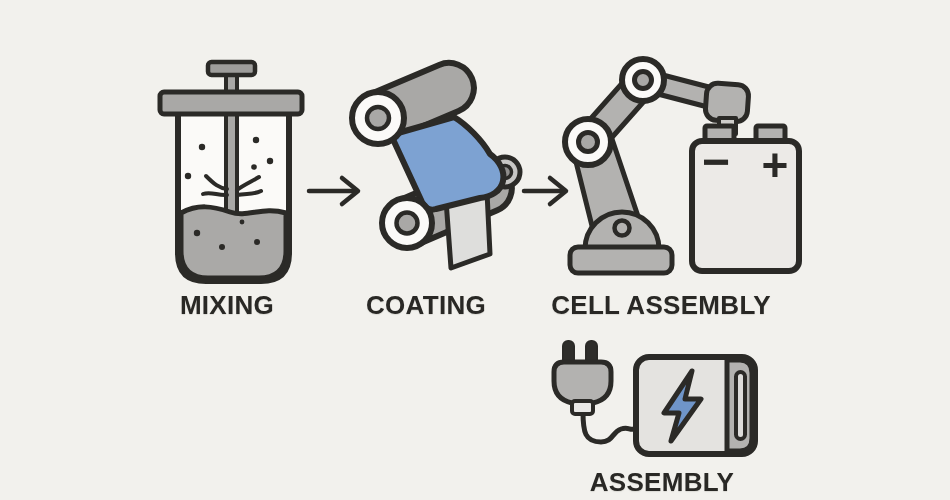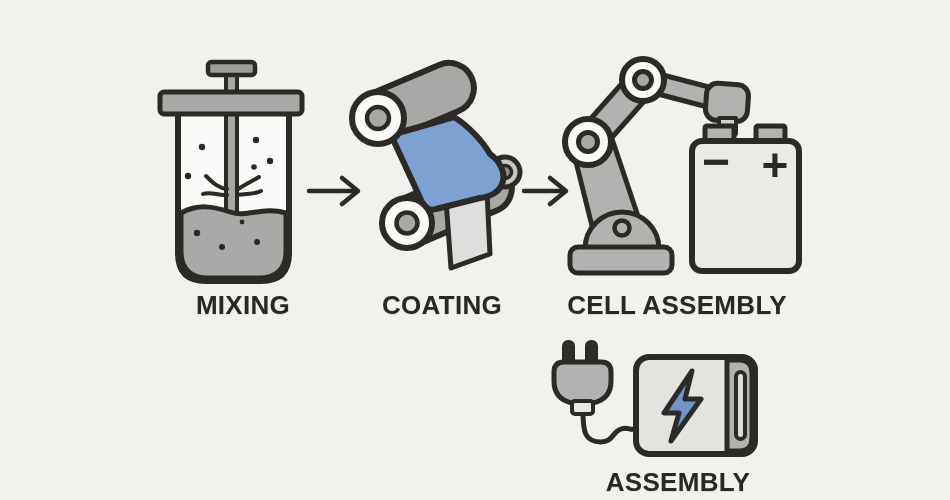--- a/index.html
+++ b/index.html
@@ -13,21 +13,20 @@
   .canvas svg{position:absolute;left:0;top:0;}
   .step-label{
     position:absolute;
     transform:translateX(-50%);
     font-weight:700;
     font-size:26px;
     letter-spacing:0.3px;
     color:#292825;
     white-space:nowrap;
     text-shadow:0 1px 1px rgba(60,55,45,0.12);
-    margin-left:16px;
   }
 </style>
 </head>
 <body>
 
 <div class="canvas">
 
   <svg width="950" height="500" viewBox="0 0 950 500">
 
     <g stroke="#2b2a27" stroke-linecap="round" stroke-linejoin="round">

